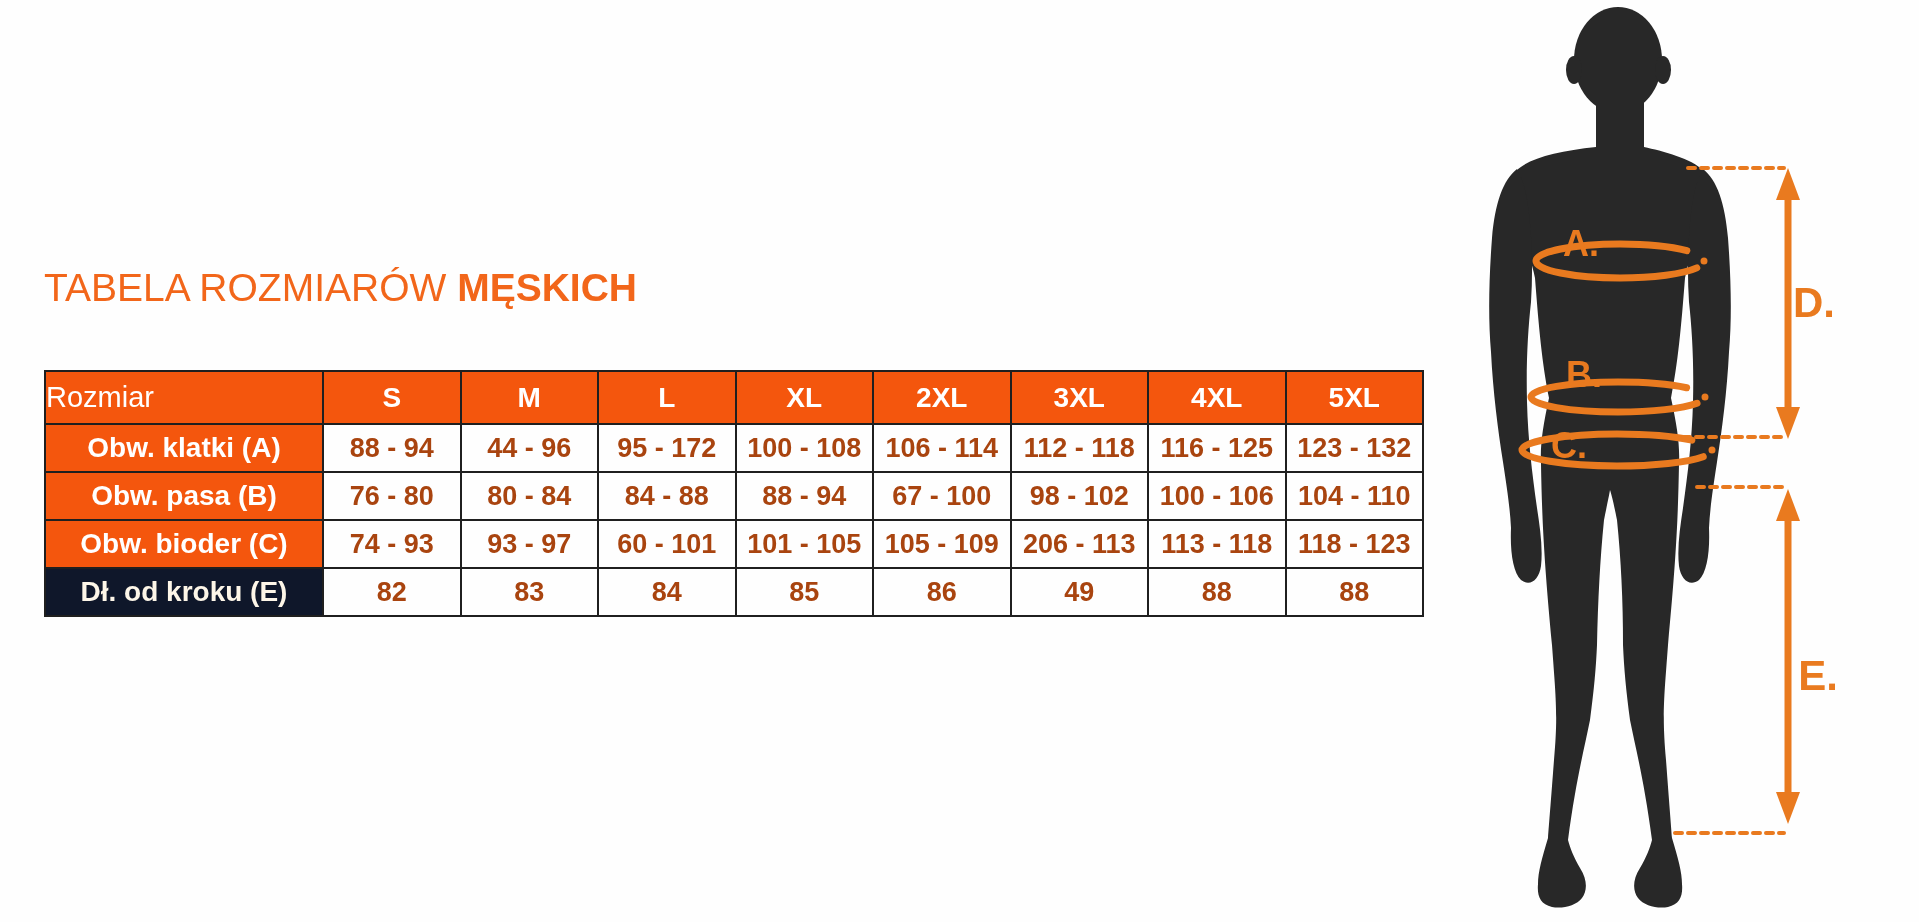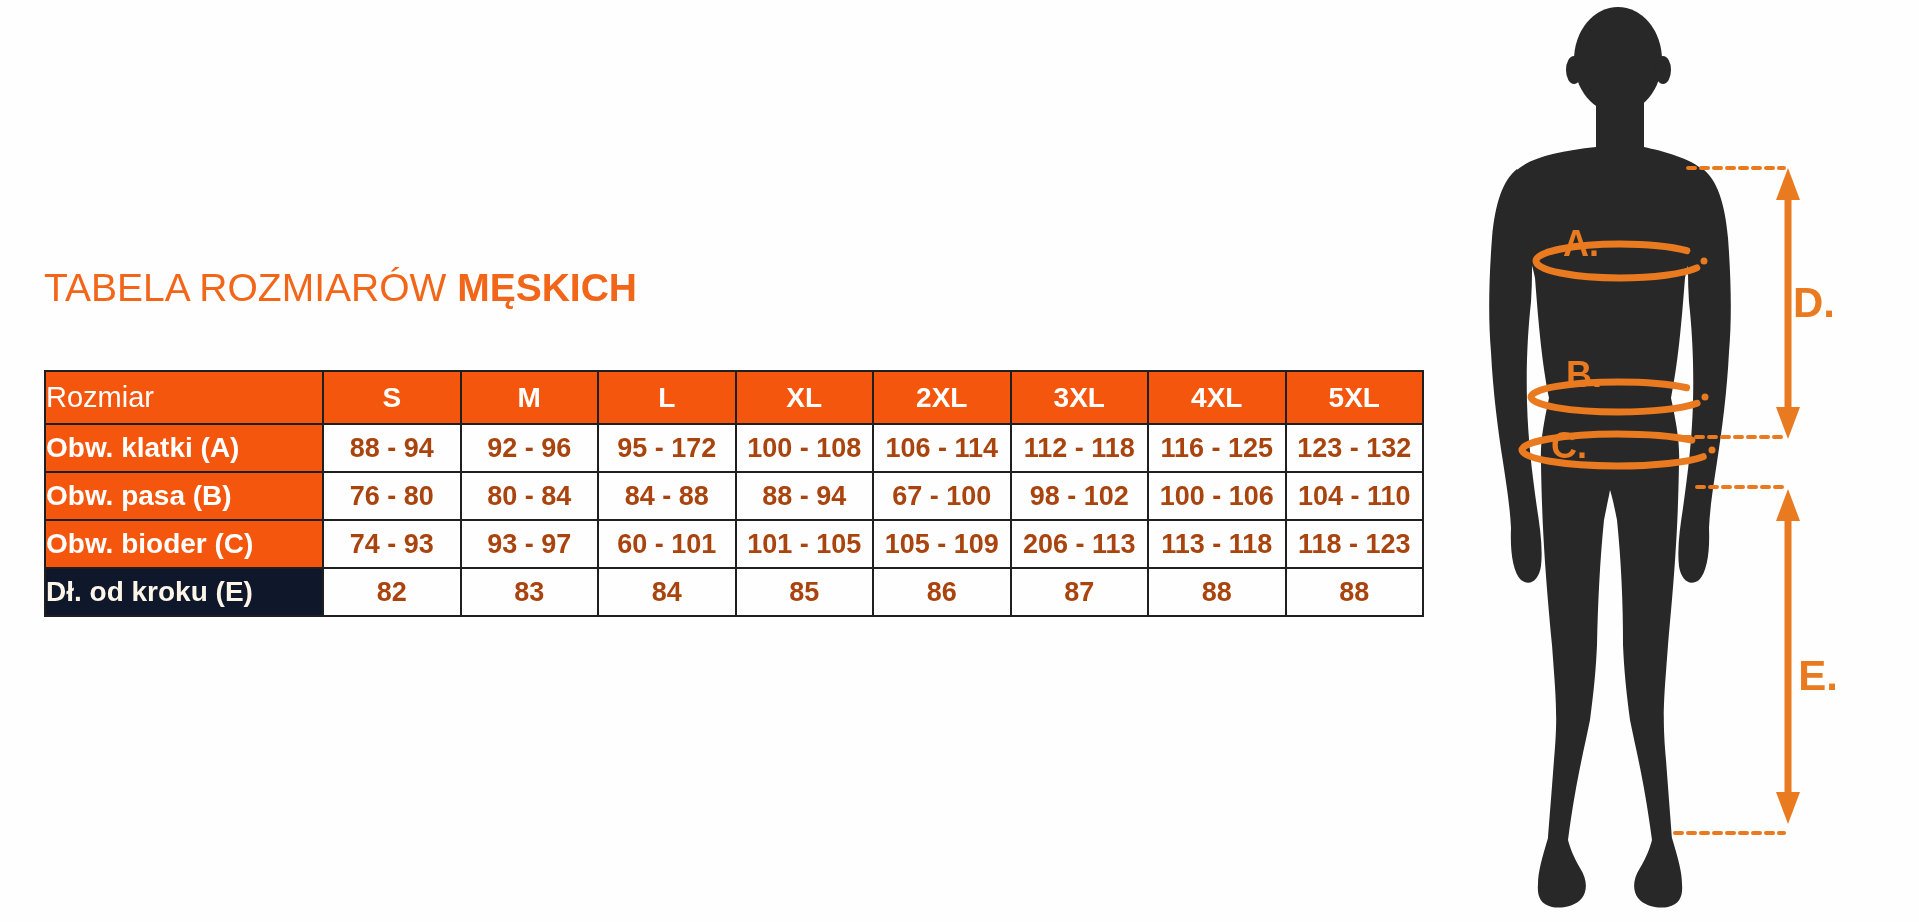--- a/index.html
+++ b/index.html
@@ -25,21 +25,21 @@
   table.size-table tbody tr{height:48px;}
   th.corner{
     background:#F4560D;color:#ffffff;font-weight:400;font-size:29px;
     text-align:left;padding-left:14px;
   }
   th.size-head{
     background:#F4560D;color:#ffffff;font-weight:700;font-size:28px;text-align:center;
   }
   th.row-label{
     background:#F4560D;color:#ffffff;font-weight:700;font-size:28px;
-    text-align:left;padding-left:14px;
+    text-align:center;padding-left:14px;
   }
   th.row-label.highlight{background:#0f172a;color:#FDF6E8;}
   td.value-cell{
     background:#fefefe;color:#A9440F;font-weight:700;font-size:27px;text-align:center;
   }
   svg.body-diagram{position:absolute;left:1180px;top:0;}
   .fig-label{font-family:"Liberation Sans", sans-serif;font-weight:700;fill:#E97A1F;}
 </style>
 </head>
 <body>
@@ -70,21 +70,21 @@
           <th class="size-head">2XL</th>
           <th class="size-head">3XL</th>
           <th class="size-head">4XL</th>
           <th class="size-head">5XL</th>
         </tr>
       </thead>
     <tbody>
         <tr>
           <th class="row-label">Obw. klatki (A)</th>
           <td class="value-cell">88 - 94</td>
-          <td class="value-cell">92 - 96</td>
+          <td class="value-cell">44 - 96</td>
           <td class="value-cell">95 - 172</td>
           <td class="value-cell">100 - 108</td>
           <td class="value-cell">106 - 114</td>
           <td class="value-cell">112 - 118</td>
           <td class="value-cell">116 - 125</td>
           <td class="value-cell">123 - 132</td>
         </tr>
         <tr>
           <th class="row-label">Obw. pasa (B)</th>
           <td class="value-cell">76 - 80</td>
@@ -107,21 +107,21 @@
           <td class="value-cell">113 - 118</td>
           <td class="value-cell">118 - 123</td>
         </tr>
         <tr>
           <th class="row-label highlight">Dł. od kroku (E)</th>
           <td class="value-cell">82</td>
           <td class="value-cell">83</td>
           <td class="value-cell">84</td>
           <td class="value-cell">85</td>
           <td class="value-cell">86</td>
-          <td class="value-cell">87</td>
+          <td class="value-cell">49</td>
           <td class="value-cell">88</td>
           <td class="value-cell">88</td>
         </tr>
       </tbody>
   </table>
 
   <svg class="body-diagram" width="739" height="922" viewBox="0 0 739 922" xmlns="http://www.w3.org/2000/svg">
 
     <g fill="#282828">
       <ellipse cx="438" cy="60" rx="44" ry="53"></ellipse>

